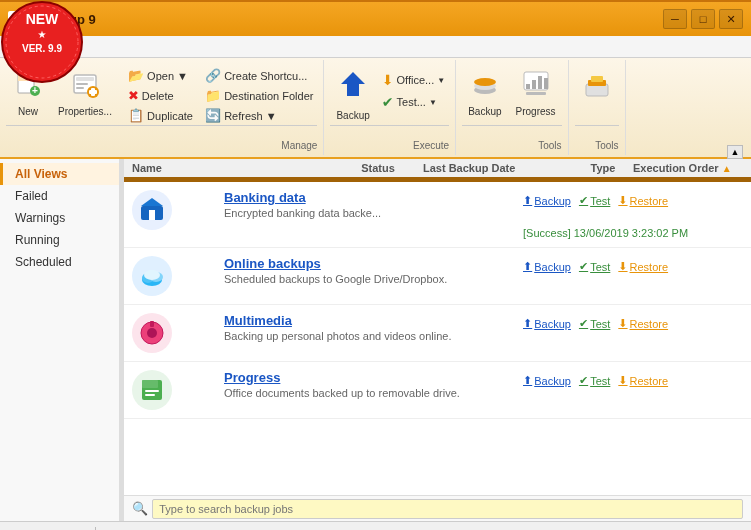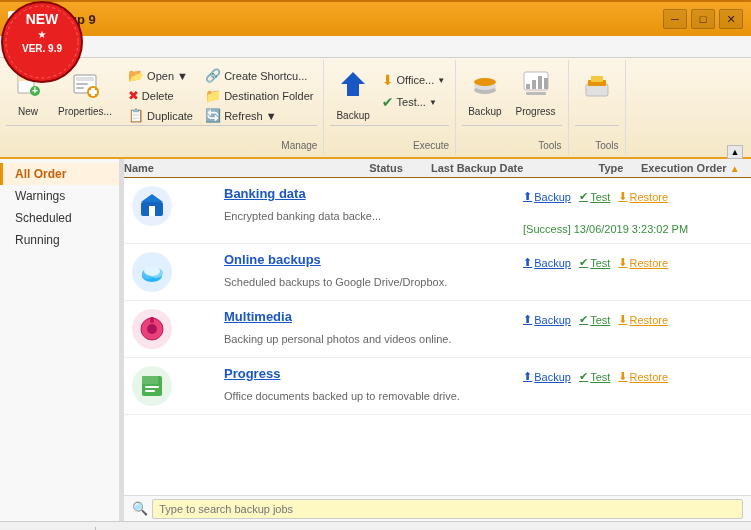--- a/index.html
+++ b/index.html
@@ -125,22 +125,22 @@
     .job-list {
       flex: 1;
       display: flex;
       flex-direction: column;
       background: #fff;
       overflow: hidden;
     }
     .job-list-header {
       display: flex;
       background: #f0f0f0;
-      border-bottom: 1px solid #a16207;
-      padding: 3px 0;
+      border-bottom: 5px solid #a16207;
+      padding: 3px 8px;
       font-size: 11px;
       font-weight: bold;
       color: #555;
       align-items: center;
     }
     .col-name { flex: 2; min-width: 160px; }
     .col-status { width: 90px; text-align: center; }
     .col-date { width: 150px; text-align: left; }
     .col-type { width: 60px; text-align: center; }
     .col-exec { width: 110px; text-align: left; }
@@ -168,21 +168,21 @@
       margin-right: 8px;
       flex-shrink: 0;
     }
     .job-icon.banking { background: #e8f0fe; color: #1a56c4; }
     .job-icon.online { background: #e0f0ff; color: #0078d4; }
     .job-icon.multimedia { background: #fce4ec; color: #c2185b; }
     .job-icon.documents { background: #e8f5e9; color: #388e3c; }
 
     .job-info { flex: 2; min-width: 160px; }
     .job-title { font-size: 13px; font-weight: bold; color: #1a56c4; text-decoration: underline; cursor: pointer; }
-    .job-desc { font-size: 11px; color: #666; margin-top: 9px; }
+    .job-desc { font-size: 11px; color: #666; margin-top: 2px; }
     .action-link {
       display: flex;
       align-items: center;
       gap: 2px;
       font-size: 11px;
       color: #1a56c4;
       text-decoration: underline;
       cursor: pointer;
     }
     .action-link.backup { color: #1a56c4; }
@@ -435,24 +435,25 @@
   </div>
 
   <div style="margin-left:auto;padding:4px 4px 0 0;align-self:flex-start;">
     <div class="ribbon-collapse">▲</div>
   </div>
 </div>
 
 <div class="main-area">
 
   <div class="sidebar">
-    <div class="sidebar-item active">All Order</div>
+    <div class="sidebar-item active">All Views</div>
+    <div class="sidebar-item">Failed</div>
     <div class="sidebar-item">Warnings</div>
+    <div class="sidebar-item">Running</div>
     <div class="sidebar-item">Scheduled</div>
-    <div class="sidebar-item">Running</div>
   </div>
 
   <div class="resize-handle"></div>
 
   <div class="job-list">
 
     <div class="job-list-header">
       <div class="col-name">Name</div>
       <div class="col-status">Status</div>
       <div class="col-date">Last Backup Date</div>

